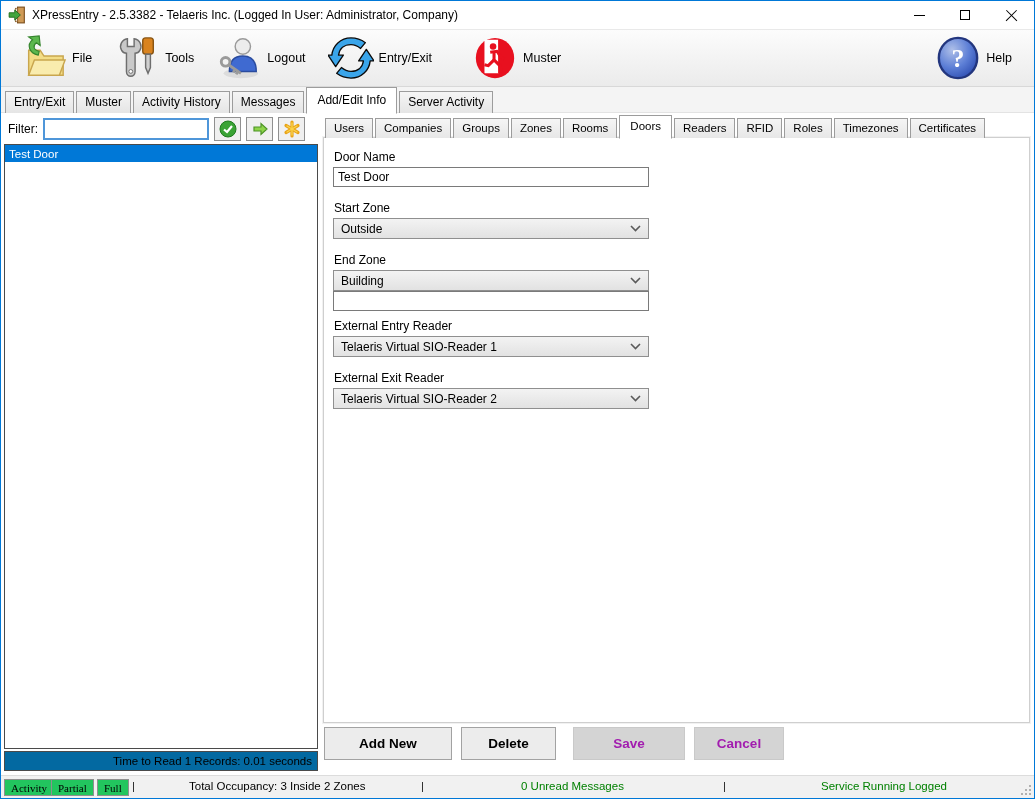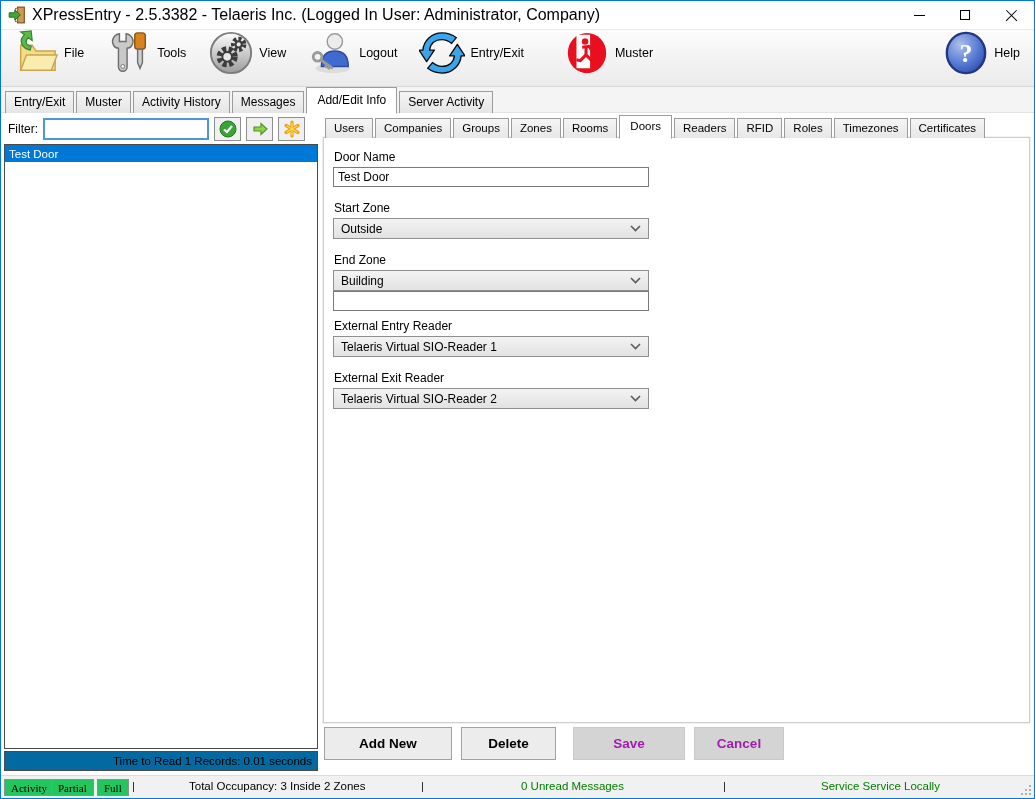--- a/index.html
+++ b/index.html
@@ -4,35 +4,35 @@
 <style>
   * { box-sizing: border-box; }
   html,body { margin:0; padding:0; background:#cfcfcf; }
   body { width:1035px; height:799px; font-family:"Liberation Sans", sans-serif; }
   .window { width:1035px; height:799px; border:1px solid #0078d7; background:#fff;
             display:flex; flex-direction:column; overflow:hidden; }
 
   
   .titlebar { flex:0 0 28px; display:flex; align-items:center; padding-left:7px; background:#fff; }
   .app-icon { width:18px; height:18px; margin-right:6px; flex:0 0 18px; }
-  .title-text { font-size:16px; color:#000; white-space:nowrap; }
+  .title-text { font-size:12px; color:#000; white-space:nowrap; }
   .win-controls { margin-left:auto; display:flex; height:100%; }
   .win-btn { width:46px; display:flex; align-items:center; justify-content:center; cursor:default; }
   .min-glyph { width:11px; height:1px; background:#000; }
   .max-glyph { width:10px; height:10px; border:1px solid #000; }
   .close-glyph { position:relative; width:13px; height:13px; }
   .close-glyph::before,.close-glyph::after { content:""; position:absolute; left:-1px; top:6px;
       width:15px; height:1.4px; background:#000; }
   .close-glyph::before { transform:rotate(45deg); }
   .close-glyph::after  { transform:rotate(-45deg); }
 
   
   .toolbar { flex:0 0 58px; background:linear-gradient(#fcfcfc,#ebebeb);
              border-top:1px solid #e9e9e9; border-bottom:1px solid #d8d8d8;
-             display:flex; align-items:flex-start; padding:0 12px; }
+             display:flex; align-items:center; padding:0 20px; }
   .tool-item { display:flex; align-items:center; gap:5px; margin-right:22px; font-size:12.5px; color:#000; }
   .tool-item svg { width:46px; height:46px; display:block; }
   .tool-item.muster-item { margin-left:18px; }
   .tool-item.help-item { margin-left:auto; margin-right:2px; }
 
   
   .maintabs { flex:0 0 26px; background:#f4f4f4; display:flex; align-items:flex-end; padding-left:4px; position:relative; }
   .maintabs::after { content:""; position:absolute; left:0; right:0; bottom:0; height:1px; background:#e3e3e3; }
   .mtab { border:1px solid #9c9c9c; border-bottom:none; background:linear-gradient(#f5f5f5,#e5e5e5);
           padding:3px 8px 4px; font-size:12px; margin-right:2px; line-height:14px; position:relative; z-index:1; }
@@ -134,36 +134,20 @@
     <div class="tool-item">
       <svg viewBox="0 0 48 48">
         <path d="M14 4 C8 5 5 11 8 16 C9 18 11 19 13 19 L13 38 C13 41 15 43 17.5 43 C20 43 22 41 22 38 L22 19 C24 19 26 18 27 16 C30 11 27 5 21 4 L21 12 L14 12 Z" fill="#c9c9c9" stroke="#6e6e6e" stroke-width="1.5"></path>
         <circle cx="17.5" cy="38" r="2" fill="#fff" stroke="#6e6e6e" stroke-width="1"></circle>
         <rect x="30" y="3" width="11" height="17" rx="3" fill="#d9831f" stroke="#8a5512" stroke-width="1.5"></rect>
         <path d="M33 20 L38 20 L38 34 L35.5 40 L33 34 Z" fill="#cfcfcf" stroke="#6e6e6e" stroke-width="1.5"></path>
       </svg>
       <span>Tools</span>
     </div>
 
-    <div class="tool-item">
-      <svg viewBox="0 0 48 48">
-        <defs>
-            <linearGradient id="vg" x1="0" y1="0" x2="0" y2="1">
-          <stop offset="0" stop-color="#fdfdfd"></stop>
-              <stop offset="1" stop-color="#9c9c9c"></stop>
-        </linearGradient>
-          </defs>
-        <circle cx="24" cy="24" r="21" fill="url(#vg)" stroke="#7c7c7c" stroke-width="2"></circle>
-        <circle cx="20" cy="28" r="8" fill="none" stroke="#3c3c3c" stroke-width="6" stroke-dasharray="4 2.5"></circle>
-        <circle cx="20" cy="28" r="5" fill="#e8e8e8" stroke="#3c3c3c" stroke-width="2"></circle>
-        <circle cx="32" cy="15" r="5.5" fill="none" stroke="#3c3c3c" stroke-width="5" stroke-dasharray="3 2"></circle>
-        <circle cx="32" cy="15" r="3.2" fill="#e8e8e8" stroke="#3c3c3c" stroke-width="2"></circle>
-      </svg>
-      <span>View</span>
-    </div>
 
     <div class="tool-item">
       <svg viewBox="0 0 48 48">
         <ellipse cx="26" cy="40" rx="18" ry="5" fill="#dcdcdc"></ellipse>
         <circle cx="28" cy="12" r="8" fill="#ececec" stroke="#9a9a9a" stroke-width="1.5"></circle>
         <path d="M14 38 C14 26 20 22 28 22 C36 22 42 26 42 38 Z" fill="#3f6ad1" stroke="#2a4b9e" stroke-width="1.5"></path>
         <circle cx="10" cy="28" r="4.5" fill="none" stroke="#9a9a9a" stroke-width="3"></circle>
         <path d="M13 31 L26 40 M20 36 L18 39 M23 38 L21 41" stroke="#9a9a9a" stroke-width="3" fill="none"></path>
       </svg>
       <span>Logout</span>
@@ -330,19 +314,19 @@
 
   <div class="statusbar">
     <button class="sb-btn sb-activity">Activity</button>
     <button class="sb-btn sb-partial">Partial</button>
     <button class="sb-btn sb-full">Full</button>
     <span class="sb-sep sep1">|</span>
     <span class="sb-occupancy">Total Occupancy: 3 Inside 2 Zones</span>
     <span class="sb-sep sep2">|</span>
     <span class="sb-unread">0 Unread Messages</span>
     <span class="sb-sep sep3">|</span>
-    <span class="sb-service">Service Service Locally</span>
+    <span class="sb-service">Service Running Logged</span>
     <span class="sb-grip">
         <i></i>
       </span>
   </div>
 
 </div>
 
 </body></html>

